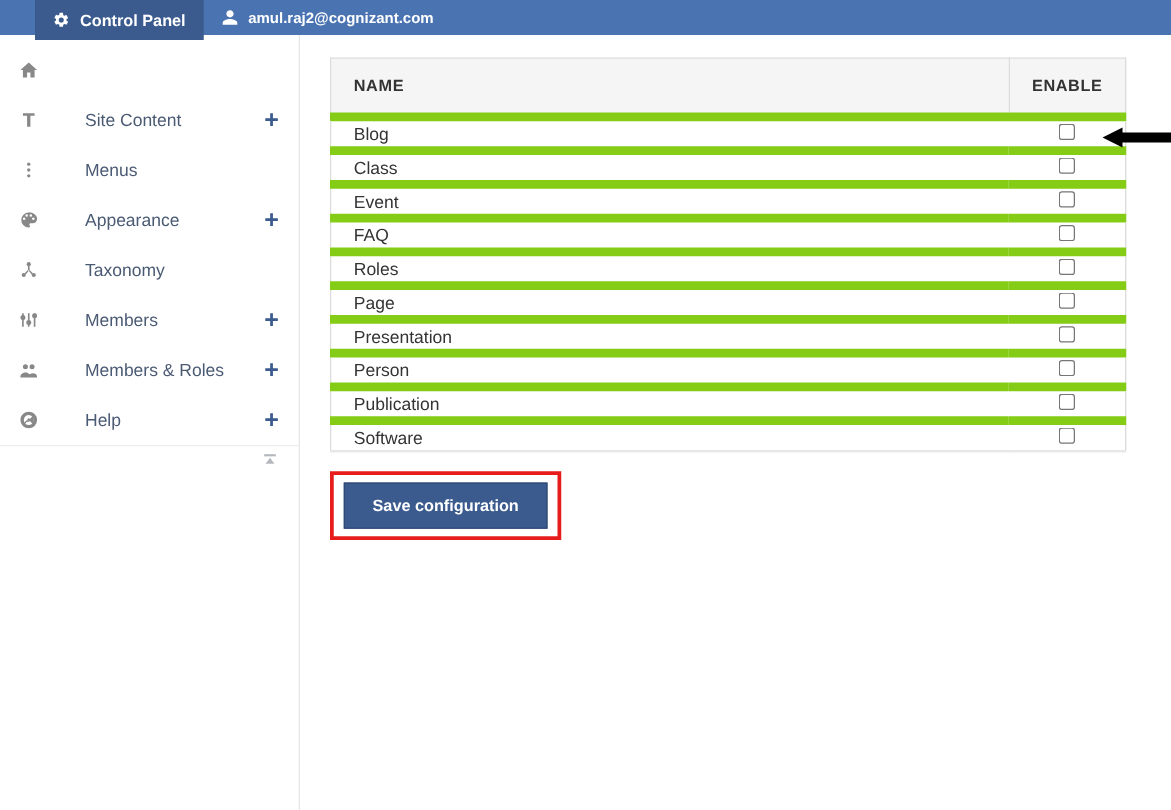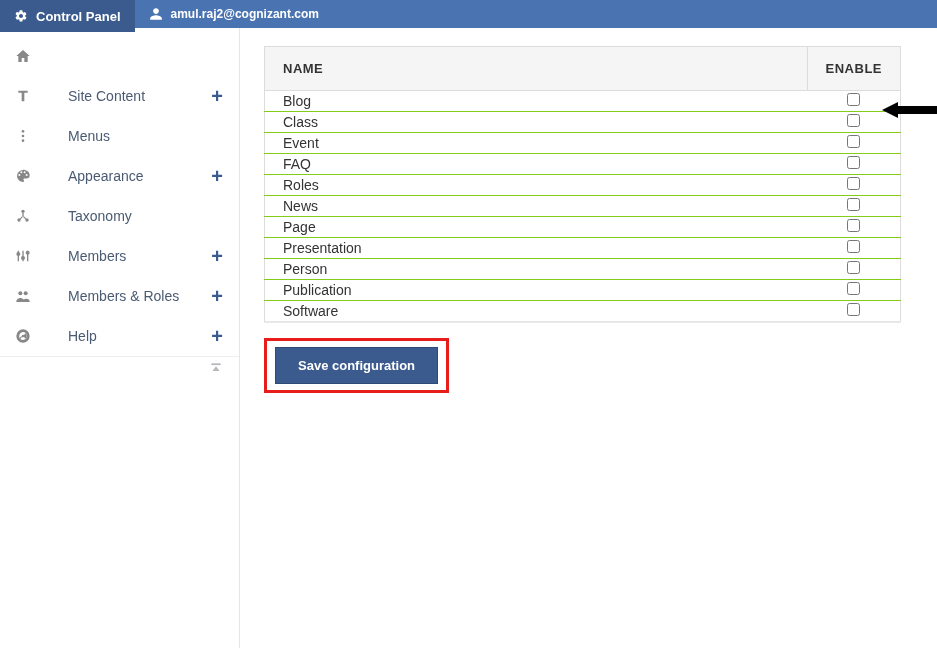--- a/index.html
+++ b/index.html
@@ -20,20 +20,21 @@
     color: #fff;
   }
   .topbar .control-panel {
     background: #3b5b8f;
     display: flex;
     align-items: center;
     gap: 8px;
     padding: 16px 14px;
     font-weight: bold;
     font-size: 13px;
+    margin-left: 28px;
   }
   .topbar .user {
     display: flex;
     align-items: center;
     gap: 8px;
     padding: 0 14px;
     font-weight: bold;
     font-size: 12px;
   }
   .gear-icon, .user-icon { display:inline-block; }
@@ -113,21 +114,21 @@
     font-size: 13px;
     color: #333;
     letter-spacing: 0.5px;
     padding: 14px 18px;
   }
   table.content-table thead th.col-enable {
     width: 80px;
     text-align: center;
   }
   table.content-table tbody td {
-    border-top: 1px solid #84cc16;
+    border-top: 7px solid #84cc16;
     padding: 2px 18px;
     font-size: 14px;
     color: #333;
   }
   table.content-table tbody td.col-enable {
     text-align: center;
   }
   table.content-table tbody tr:last-child td {
     border-bottom: 1px solid #e6e6e6;
   }
@@ -314,24 +315,20 @@
           </tr>
           <tr>
             <td>FAQ</td>
             <td class="col-enable"><input type="checkbox" class="checkbox" style=""></td>
           </tr>
           <tr>
             <td>Roles</td>
             <td class="col-enable"><input type="checkbox" class="checkbox" style=""></td>
           </tr>
           <tr>
-            <td>News</td>
-            <td class="col-enable"><input type="checkbox" class="checkbox" style=""></td>
-          </tr>
-          <tr>
             <td>Page</td>
             <td class="col-enable"><input type="checkbox" class="checkbox" style=""></td>
           </tr>
           <tr>
             <td>Presentation</td>
             <td class="col-enable"><input type="checkbox" class="checkbox" style=""></td>
           </tr>
           <tr>
             <td>Person</td>
             <td class="col-enable"><input type="checkbox" class="checkbox" style=""></td>

